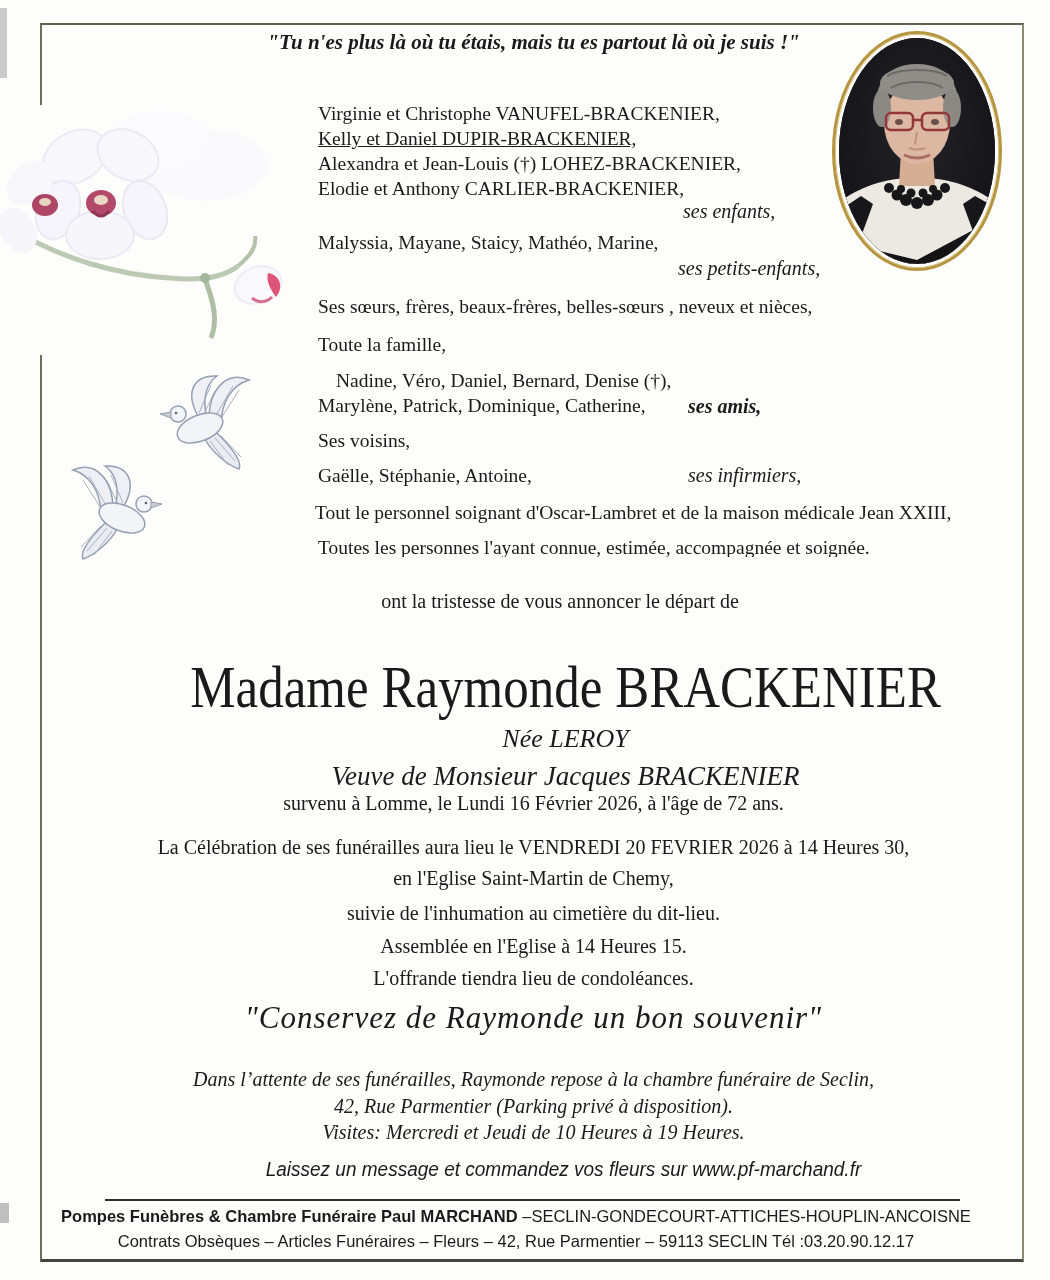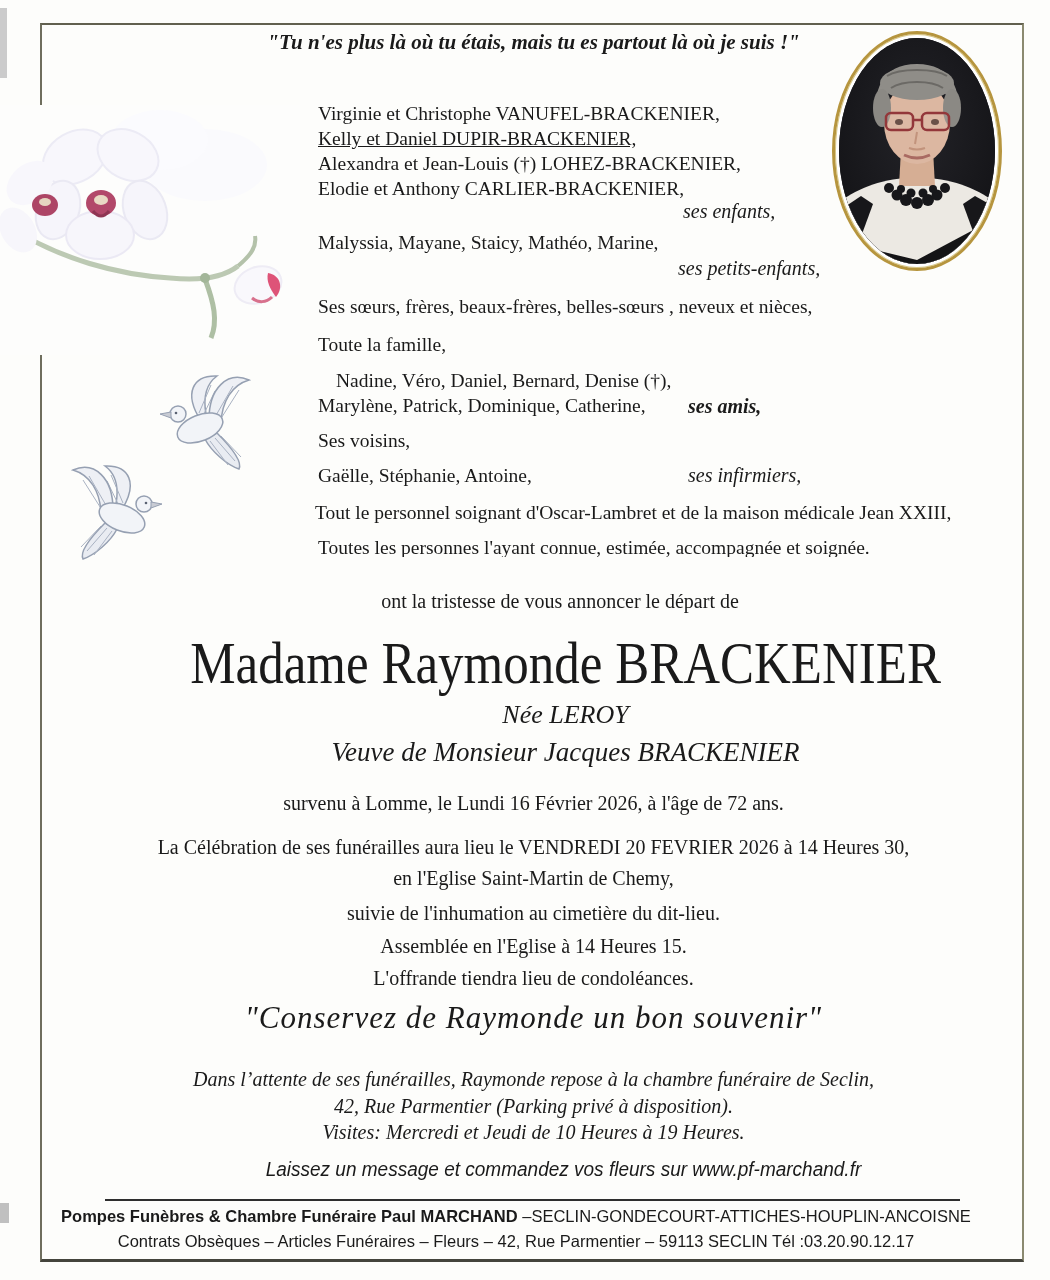--- a/index.html
+++ b/index.html
@@ -14,21 +14,21 @@
   
   .quote{left:60px;top:30px;width:947px;text-align:center;font-size:21px;
          font-weight:bold;font-style:italic;z-index:3;}
   
   .fam{font-size:19.5px;white-space:nowrap;z-index:3;text-align:right;}
   .fam-label{font-style:italic;font-size:20px;white-space:nowrap;z-index:3;}
   .clip-line{height:20px;overflow:hidden;}
   
   .cline{left:60px;width:947px;text-align:center;font-size:20px;white-space:nowrap;z-index:3;}
   .announce{left:85px;width:950px;text-align:center;font-size:20px;z-index:3;}
-  .name-line{left:92px;width:947px;text-align:center;z-index:3;}
+  .name-line{left:92px;width:947px;text-align:center;z-index:3;margin-top:24px;}
   .big-name{display:inline-block;font-size:60px;line-height:62px;
             transform:scaleX(0.85);transform-origin:center;white-space:nowrap;}
   .maiden{font-style:italic;font-size:26px;}
   .widow{font-style:italic;font-size:27px;text-align:center;}
   .motto{left:60px;width:947px;text-align:center;font-style:italic;font-size:31px;
          letter-spacing:1px;z-index:3;}
   .repose{font-style:italic;}
   .flowers{left:90px;width:947px;text-align:center;z-index:3;
            font-family:Liberation Sans, sans-serif;
            font-style:italic;font-size:20px;}

